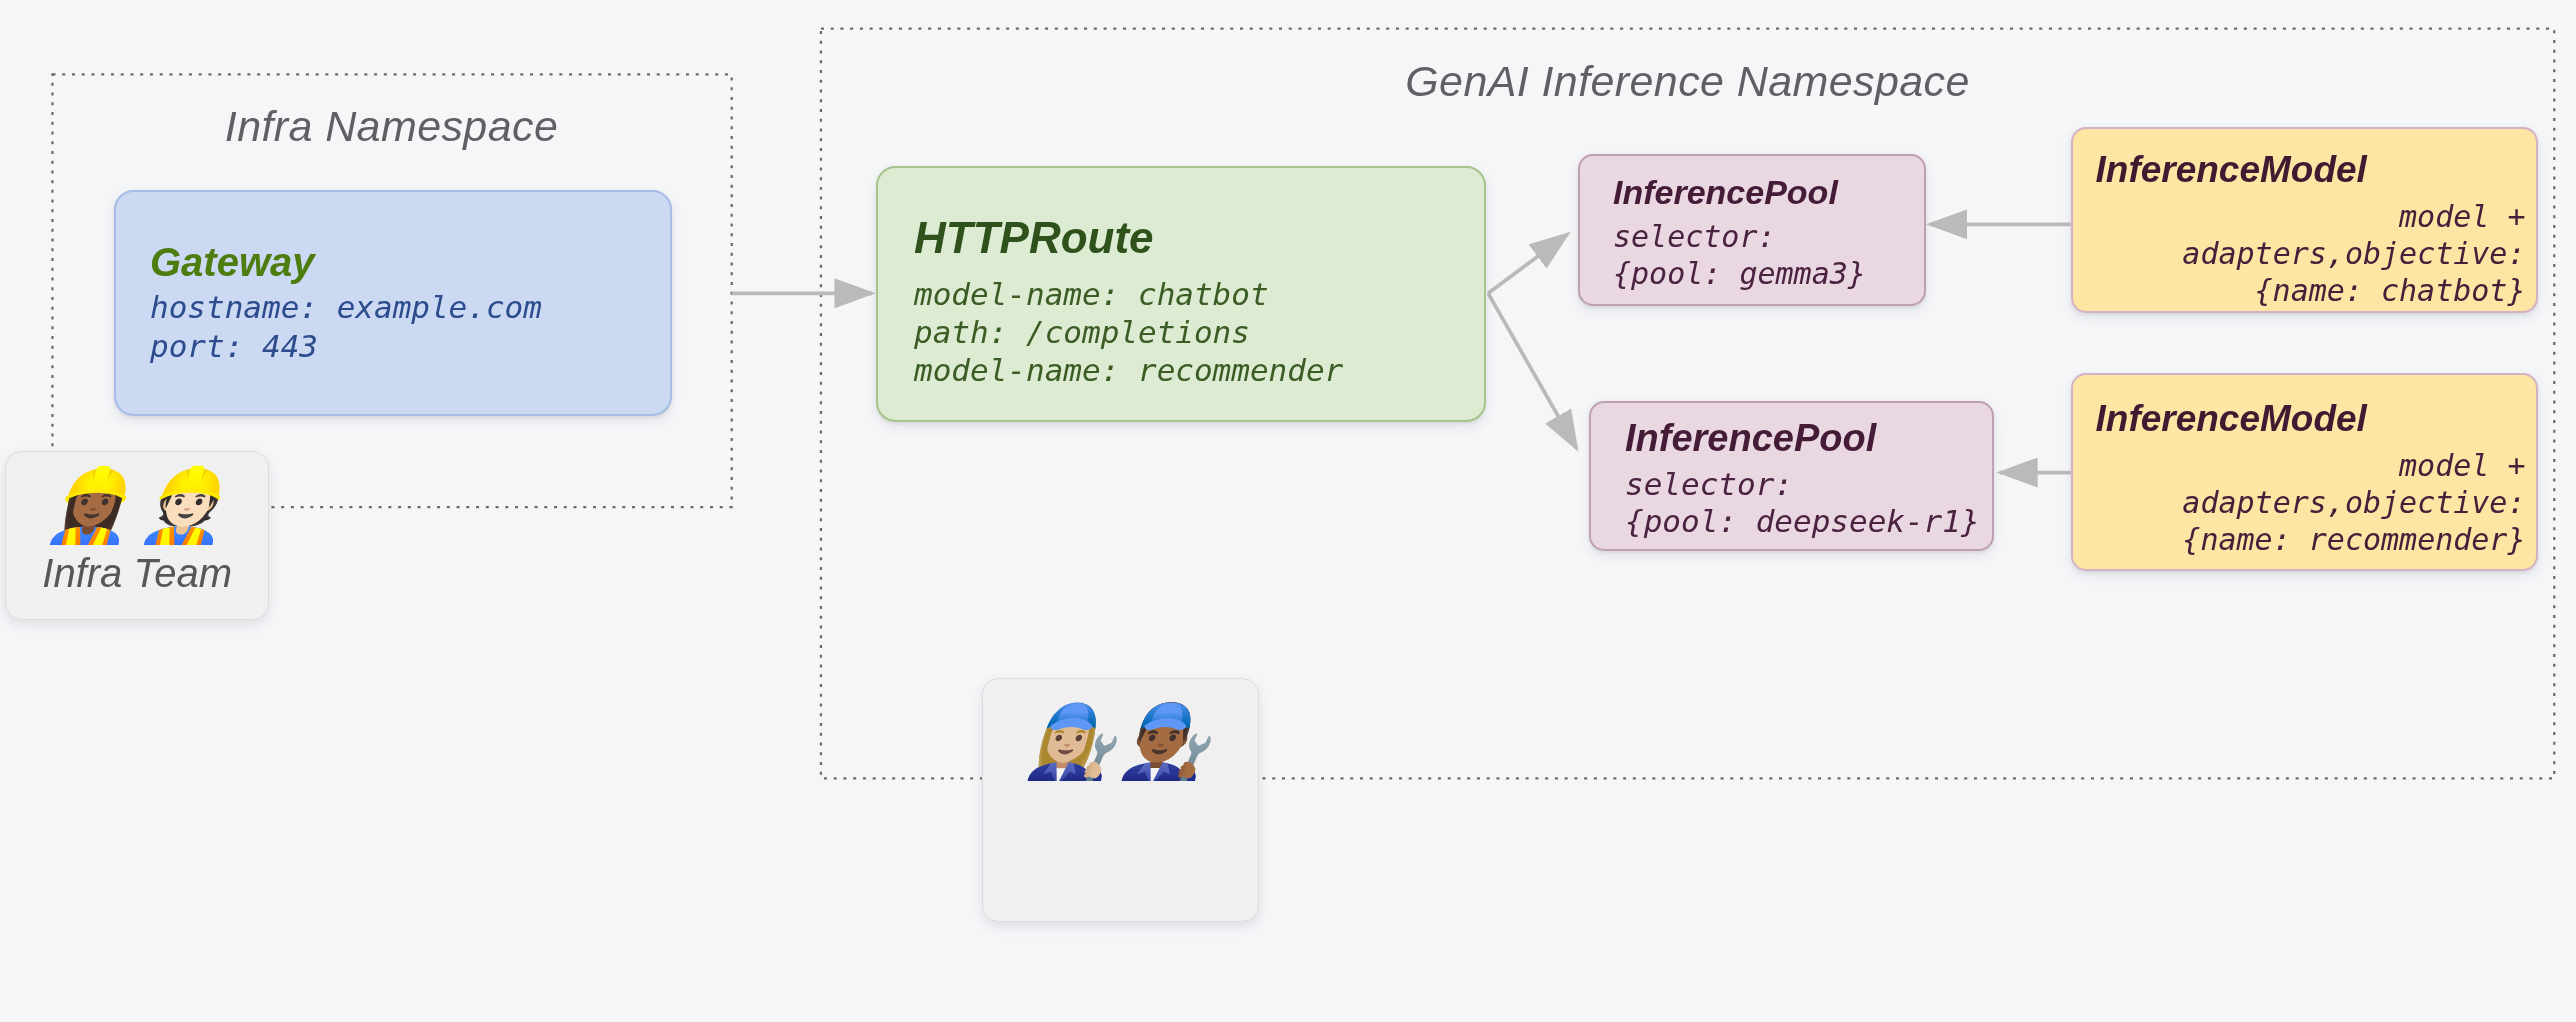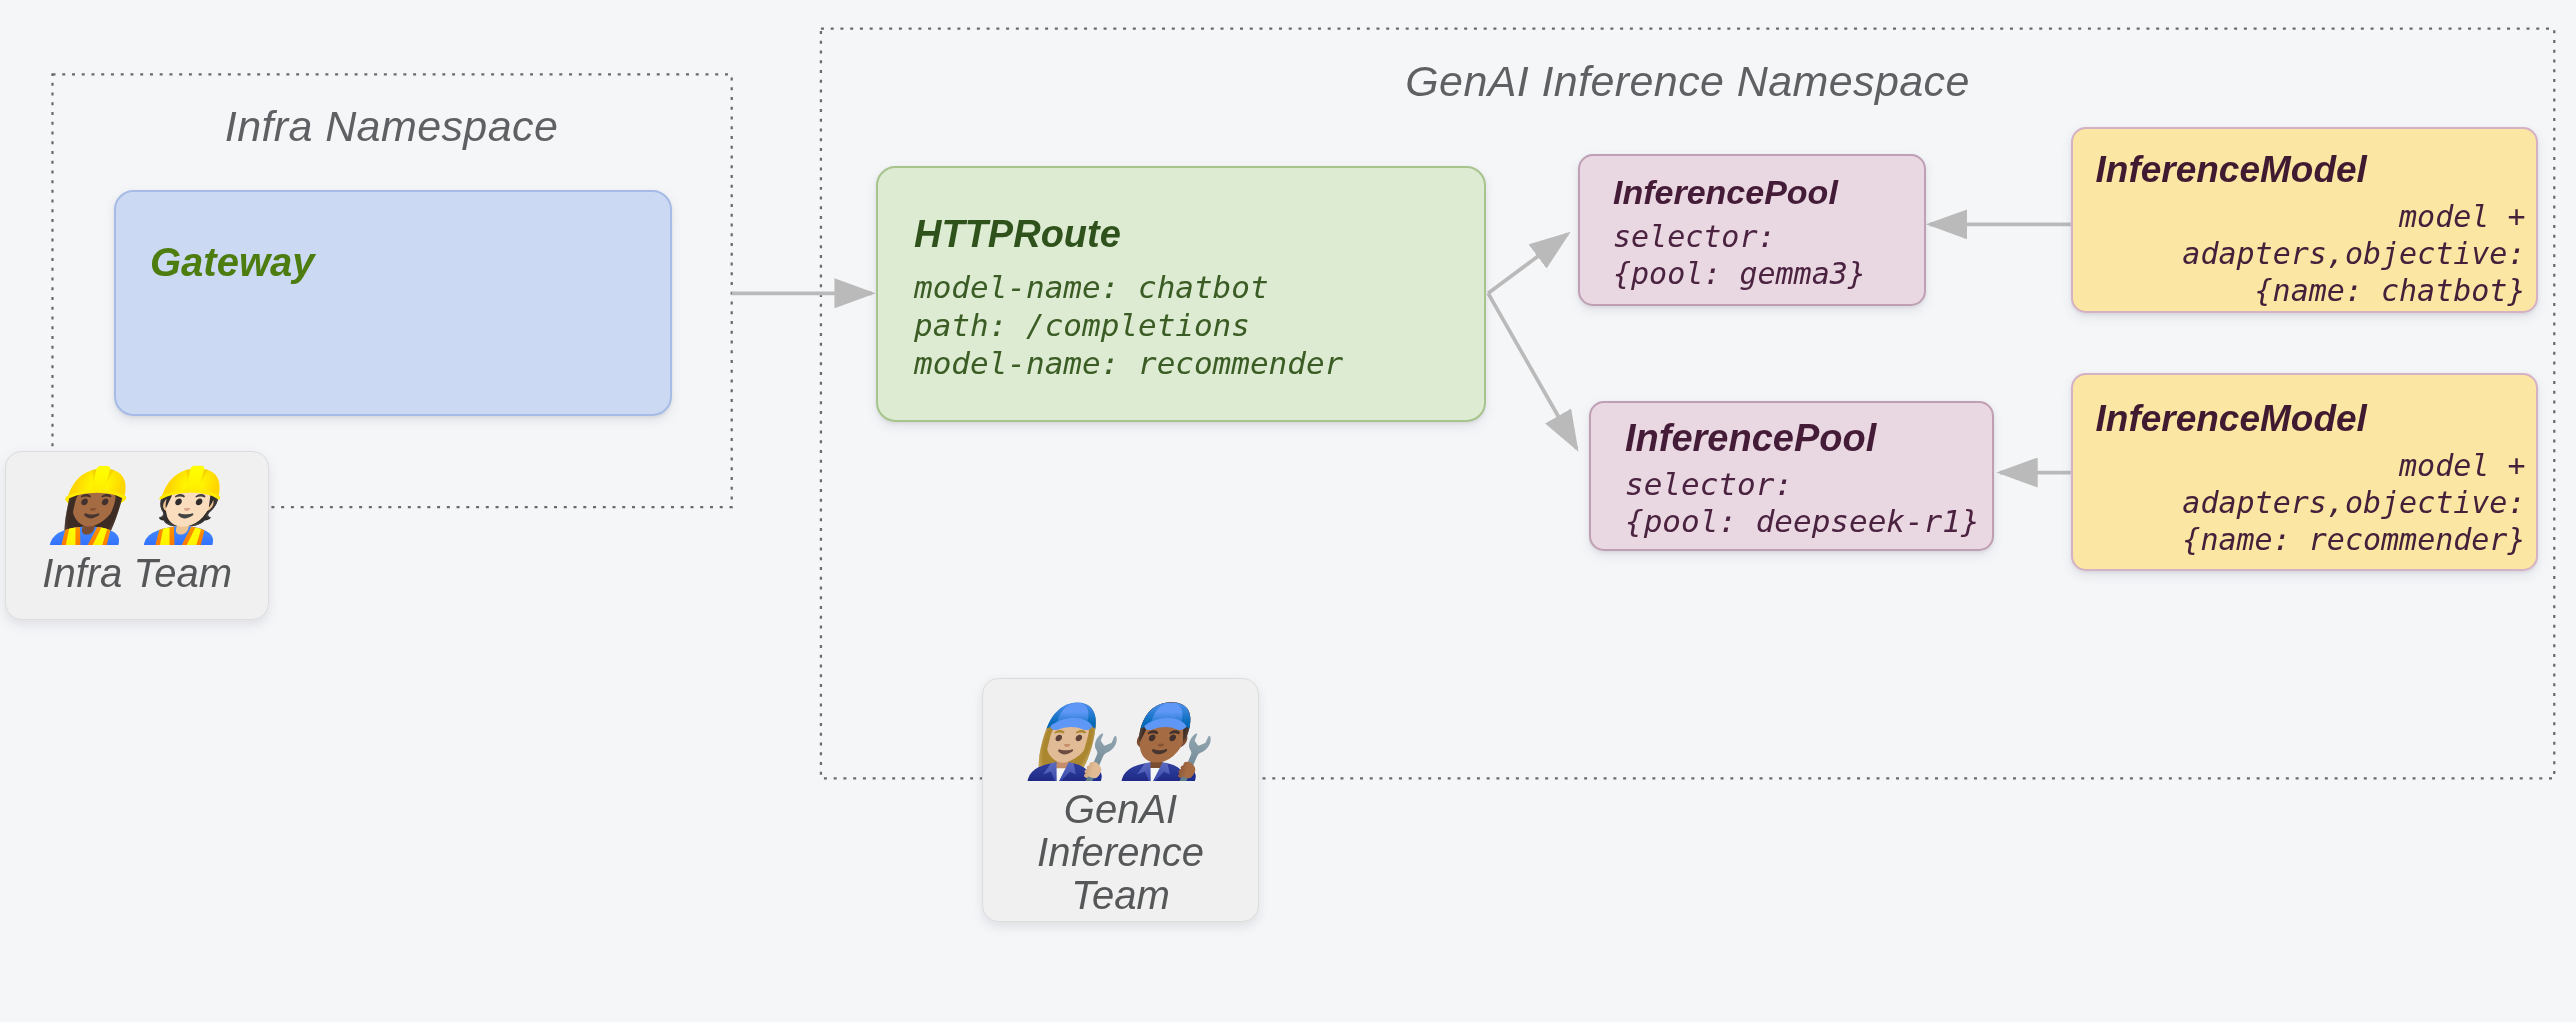--- a/index.html
+++ b/index.html
@@ -29,21 +29,21 @@
   .code{font-family:"DejaVu Sans Mono", monospace;}
   .code-line{white-space:pre;}
   
   #gateway{left:114px;top:190px;width:558px;height:226px;
            background:#cbd9f3;border-color:#a6bbe6;padding:48px 22.5px 0 34px;}
   #gateway .node-title{font-size:40px;color:#4d7c0f;margin-bottom:3px;}
   #gateway .code{font-size:31px;line-height:39px;color:#2d4c8e;}
   
   #httproute{left:876px;top:166px;width:610px;height:256px;
              background:#dcebd1;border-color:#a6c48b;padding:45px 19.5px 0 36px;}
-  #httproute .node-title{font-size:38px;color:#2f521c;margin-bottom:12px;}
+  #httproute .node-title{font-size:44px;color:#2f521c;margin-bottom:12px;}
   #httproute .code{font-size:31px;line-height:38px;color:#3b5d25;}
   
   #pool-gemma{left:1578px;top:154px;width:348px;height:152px;border-radius:15px;
               background:#e9d8e2;border-color:#bf9fb3;padding:16.5px 12px 0 33px;}
   #pool-gemma .node-title{font-size:34px;color:#451c37;margin-bottom:6px;}
   #pool-gemma .code{font-size:30px;line-height:37px;color:#4b2340;}
   #pool-deepseek{left:1589px;top:401px;width:405px;height:150px;border-radius:15px;
               background:#e9d8e2;border-color:#bf9fb3;padding:13.5px 10.5px 0 34px;}
   #pool-deepseek .node-title{font-size:38px;color:#451c37;margin-bottom:6px;}
   #pool-deepseek .code{font-size:31px;line-height:37px;color:#4b2340;}
@@ -80,20 +80,24 @@
     <line x1="1985" y1="391" x2="2103" y2="598" stroke="#bababa" stroke-width="5" marker-end="url(#arr)"></line>
     <line x1="2762" y1="299" x2="2574" y2="299" stroke="#bababa" stroke-width="5" marker-end="url(#arr)"></line>
     <line x1="2762" y1="630" x2="2668" y2="630" stroke="#bababa" stroke-width="5" marker-end="url(#arr)"></line>
   </svg>
 
   <div class="ns-title" id="infra-ns-title">Infra Namespace</div>
   <div class="ns-title" id="genai-ns-title">GenAI Inference Namespace</div>
 
   <div class="node" id="gateway">
     <div class="node-title">Gateway</div>
+    <div class="code">
+        <div class="code-line">hostname: example.com</div>
+        <div class="code-line">port: 443</div>
+      </div>
   </div>
 
   <div class="node" id="httproute">
     <div class="node-title">HTTPRoute</div>
     <div class="code">
         <div class="code-line">model-name: chatbot</div>
         <div class="code-line">path: /completions</div>
         <div class="code-line">model-name: recommender</div>
       </div>
   </div>
@@ -132,17 +136,16 @@
       </div>
   </div>
 
   <div class="team" id="team-infra">
     <div class="team-emojis">👷🏾‍♀️👷🏻</div>
     <div class="team-label">Infra Team</div>
   </div>
 
   <div class="team" id="team-genai">
     <div class="team-emojis">👩🏼‍🔧👨🏾‍🔧</div>
-    <div class="team-label">GenAI Inference Team</div>
   </div>
 
 </div>
 
 
 </body></html>

